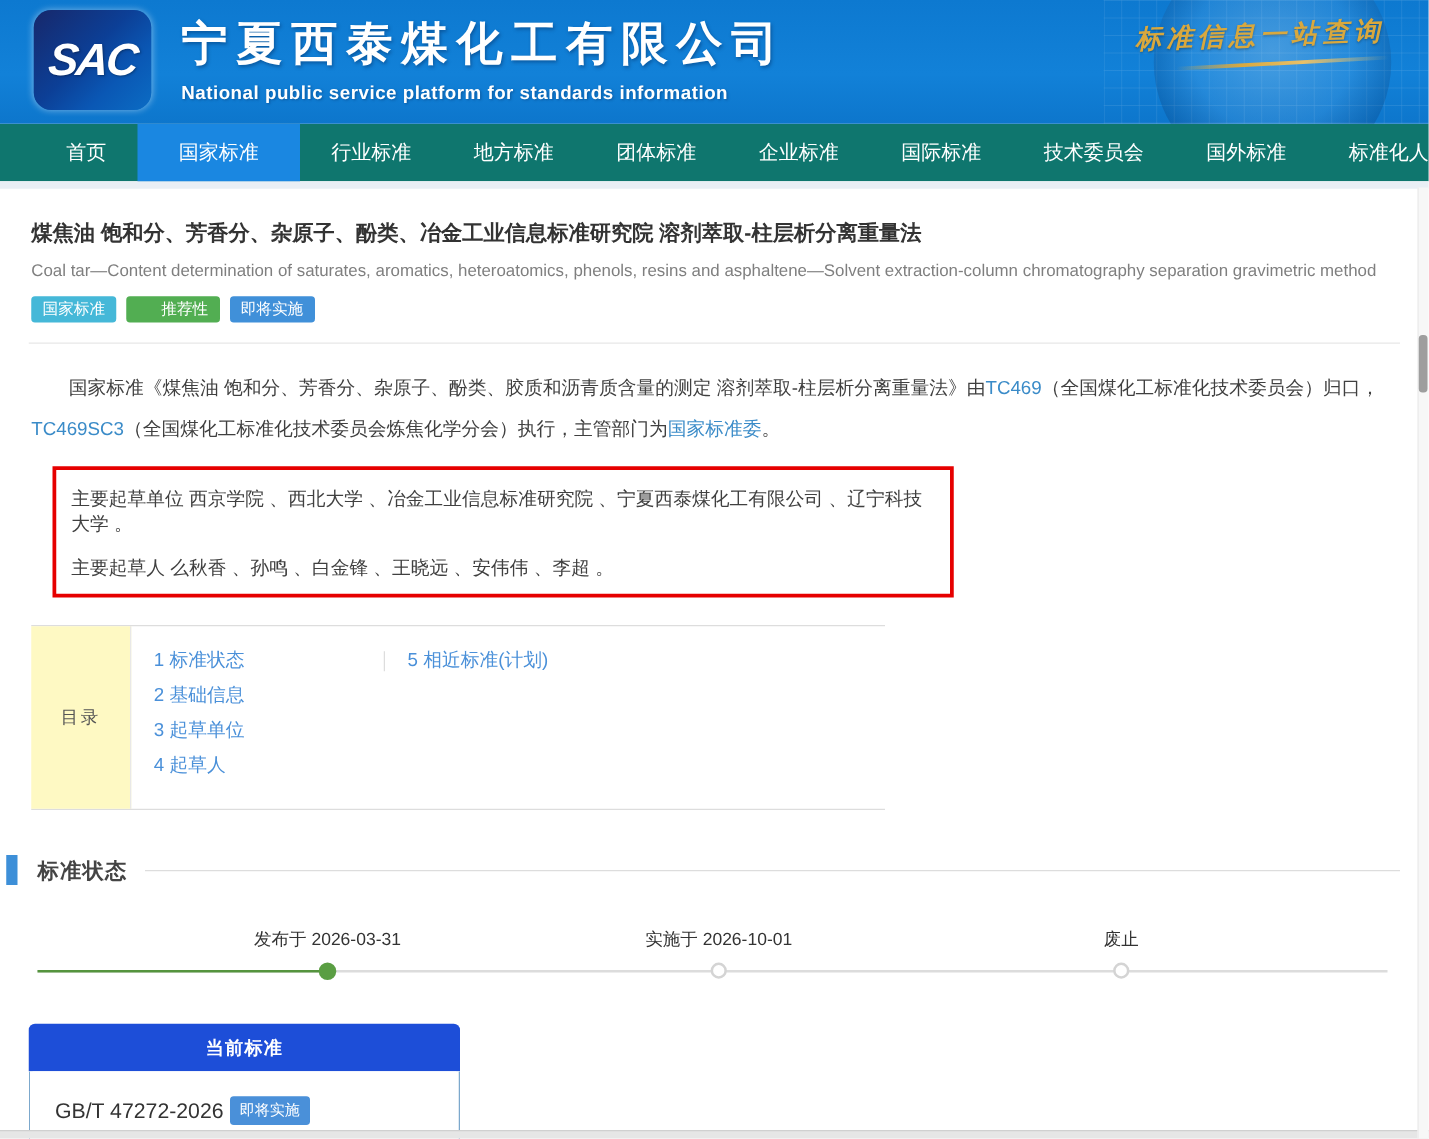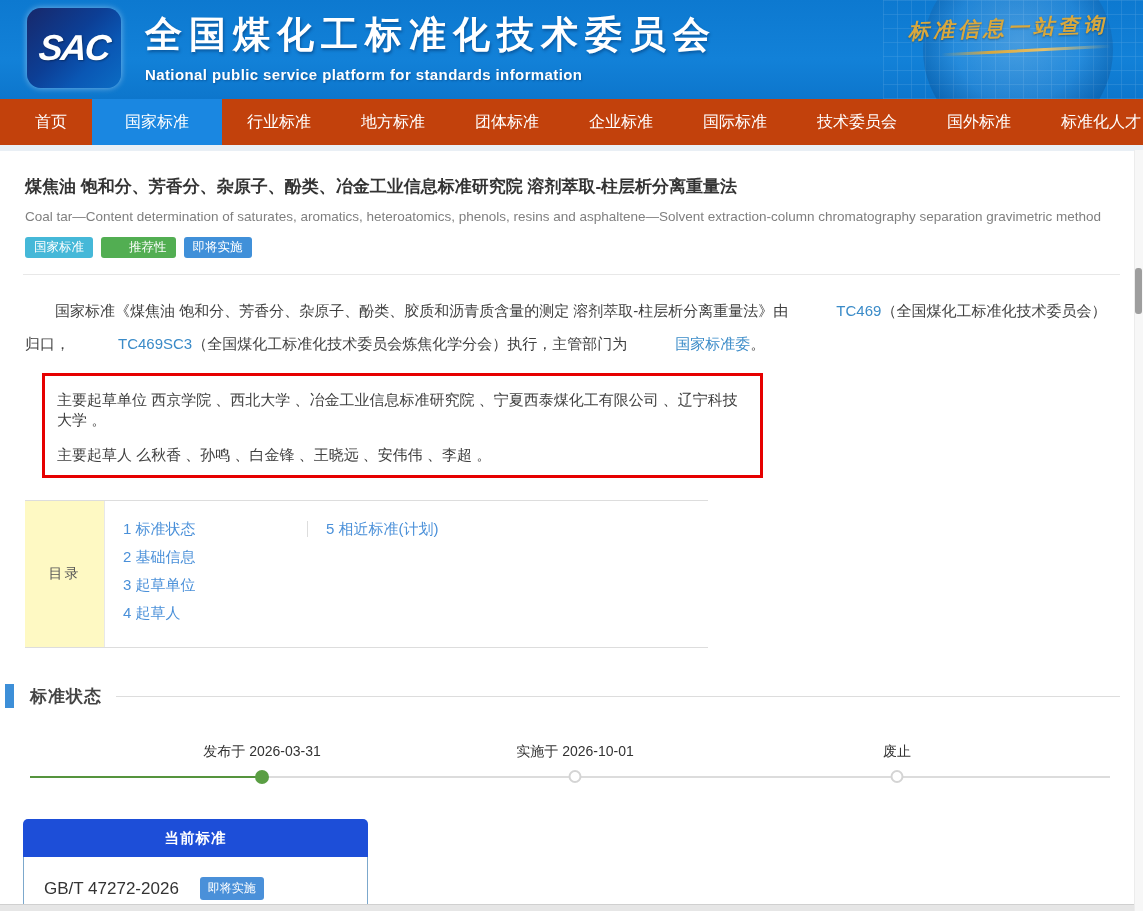--- a/index.html
+++ b/index.html
@@ -51,21 +51,21 @@
     font-weight:bold; font-style:italic; letter-spacing:4px; transform:rotate(-2deg);
     text-shadow:0 1px 2px rgba(0,0,0,.3); white-space:nowrap;
   }
   .slogan-stroke {
     position:absolute; right:32px; top:49px; width:170px; height:3px;
     background:linear-gradient(90deg, rgba(216,168,62,0) 0%, #d8a83e 30%, #e8c068 60%, rgba(216,168,62,0) 100%);
     transform:rotate(-3deg); border-radius:2px;
   }
 
   
-  .nav { height:46px; background:#c2410c; display:flex; align-items:stretch; padding-left:10px; }
+  .nav { height:46px; background:#0f766e; display:flex; align-items:stretch; padding-left:28px; }
   .nav-item {
     color:#fff; font-size:16px; display:flex; align-items:center;
     padding:0 25px; cursor:pointer; white-space:nowrap;
   }
   .nav-item.active { background:#1a87e1; padding:0 33px; }
   .nav-gap { height:6px; background:#e9eff5; }
 
   
   .content { background:#fff; }
   .std-title { margin:24px 25px 0; font-size:17px; font-weight:bold; color:#333; }
@@ -76,21 +76,21 @@
   }
   .badge-0 { background:#45b8d8; }
   .badge-1 { background:#52ae52;padding-left:28px; }
   .badge-2 { background:#4090d9; }
   .divider { margin:16px 23px 0; border-top:1px solid #e8e8e8; }
 
   .intro {
     margin:19px 25px 0; font-size:15px; color:#404040; line-height:33px;
     text-indent:2em; max-width:1095px;
   }
-  .intro a { color:#3a8bc8; text-decoration:none; cursor:pointer;padding-left:48px; }
+  .intro a { color:#3a8bc8; text-decoration:none; cursor:pointer; }
 
   .red-box {
     margin:13px 0 0 42px; width:721px; border:3px solid #e60000;
     padding:14px 12px 10px; font-size:15px; color:#404040;
   }
   .red-box p { line-height:20px; }
   .red-box p + p { margin-top:15px; }
 
   
   .toc {
@@ -130,21 +130,21 @@
   .card { margin:24px 0 0 23px; width:345px; }
   .card-head {
     height:38px; background:#1d4ed8; border-radius:5px 5px 0 0;
     color:#fff; font-size:14.5px; font-weight:bold;
     display:flex; align-items:center; justify-content:center; letter-spacing:1px;
   }
   .card-body {
     border:1px solid #7ca8cc; border-top:none; border-radius:0 0 5px 5px;
     background:#fff; padding:20px 20px 26px; min-height:104px;
   }
-  .card-code-row { display:flex; align-items:center; gap:21px; }
+  .card-code-row { display:flex; align-items:center; gap:5px; }
   .card-code { font-size:17px; color:#333; }
   .card-badge {
     background:#4a90d9; color:#fff; font-size:12px; padding:3px 8px; border-radius:3px;
   }
   .card-desc { margin-top:9px; color:#b0b0b0; font-size:14px; line-height:25px; }
 
   
   .bottom-band {
     position:absolute; left:0; bottom:0; width:100%; height:7px;
     background:#e6e6e6; border-top:1px solid #d0d0d0;
@@ -161,21 +161,21 @@
 </head>
 <body>
 
 <div class="header">
   <div class="globe-grid"></div>
   <div class="globe"></div>
   <div class="logo">
     <span>SAC</span>
   </div>
   <div class="header-titles">
-    <div class="title-cn">全国煤化工标准化技术委员会</div>
+    <div class="title-cn">宁夏西泰煤化工有限公司</div>
     <div class="title-en">National public service platform  for standards information</div>
   </div>
   <div class="slogan">标准信息一站查询</div>
   <div class="slogan-stroke"></div>
 </div>
 
 <div class="nav">
   <div class="nav-item">首页</div>
   <div class="nav-item active">国家标准</div>
   <div class="nav-item">行业标准</div>

